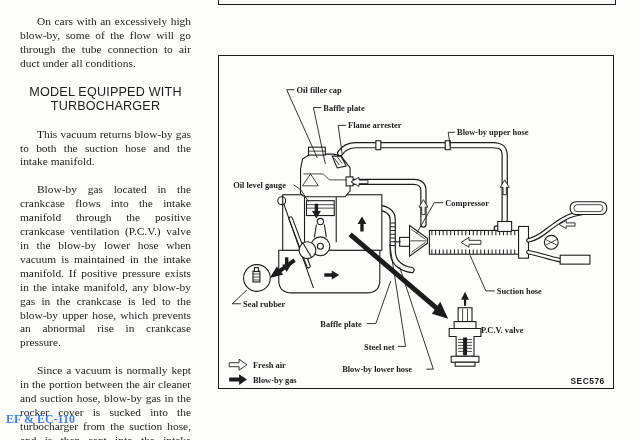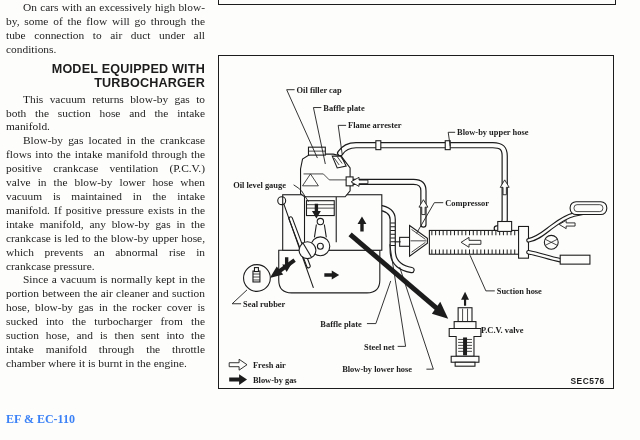--- a/index.html
+++ b/index.html
@@ -5,24 +5,24 @@
   html,body{margin:0;padding:0;background:#e8e8e8;}
   #page{
     position:relative;width:640px;height:440px;background:#fdfdfc;overflow:hidden;
     font-family:"Liberation Serif",serif;color:#1c1c1c;
   }
   
   #text-col{
     position:absolute;left:6px;top:1px;width:199px;
     font-size:11.4px;line-height:13.9px;text-align:justify;
   }
-  #text-col p{margin:0;text-indent:17px;}
+  #text-col p{margin:14px;text-indent:17px;}
   #text-col h2{
-    font-family:"Liberation Sans",sans-serif;font-weight:700;
-    font-size:12.6px;line-height:14.5px;margin:5px 0 2px 0;text-align:right;letter-spacing:.2px;
+    font-family:"Liberation Sans",sans-serif;font-weight:400;
+    font-size:12.6px;line-height:14.5px;margin:5px 0 2px 0;text-align:center;letter-spacing:.2px;
   }
   #page-num{
     position:absolute;left:6px;top:412px;
     font-family:Liberation Serif, serif;font-weight:700;font-size:12px;color:#3b82f6;
   }
   
   #prev-figure-edge{
     position:absolute;left:218px;top:-2px;width:396px;height:6px;
     border-left:1.5px solid #1c1c1c;border-right:1.5px solid #1c1c1c;border-bottom:1.5px solid #1c1c1c;
   }

